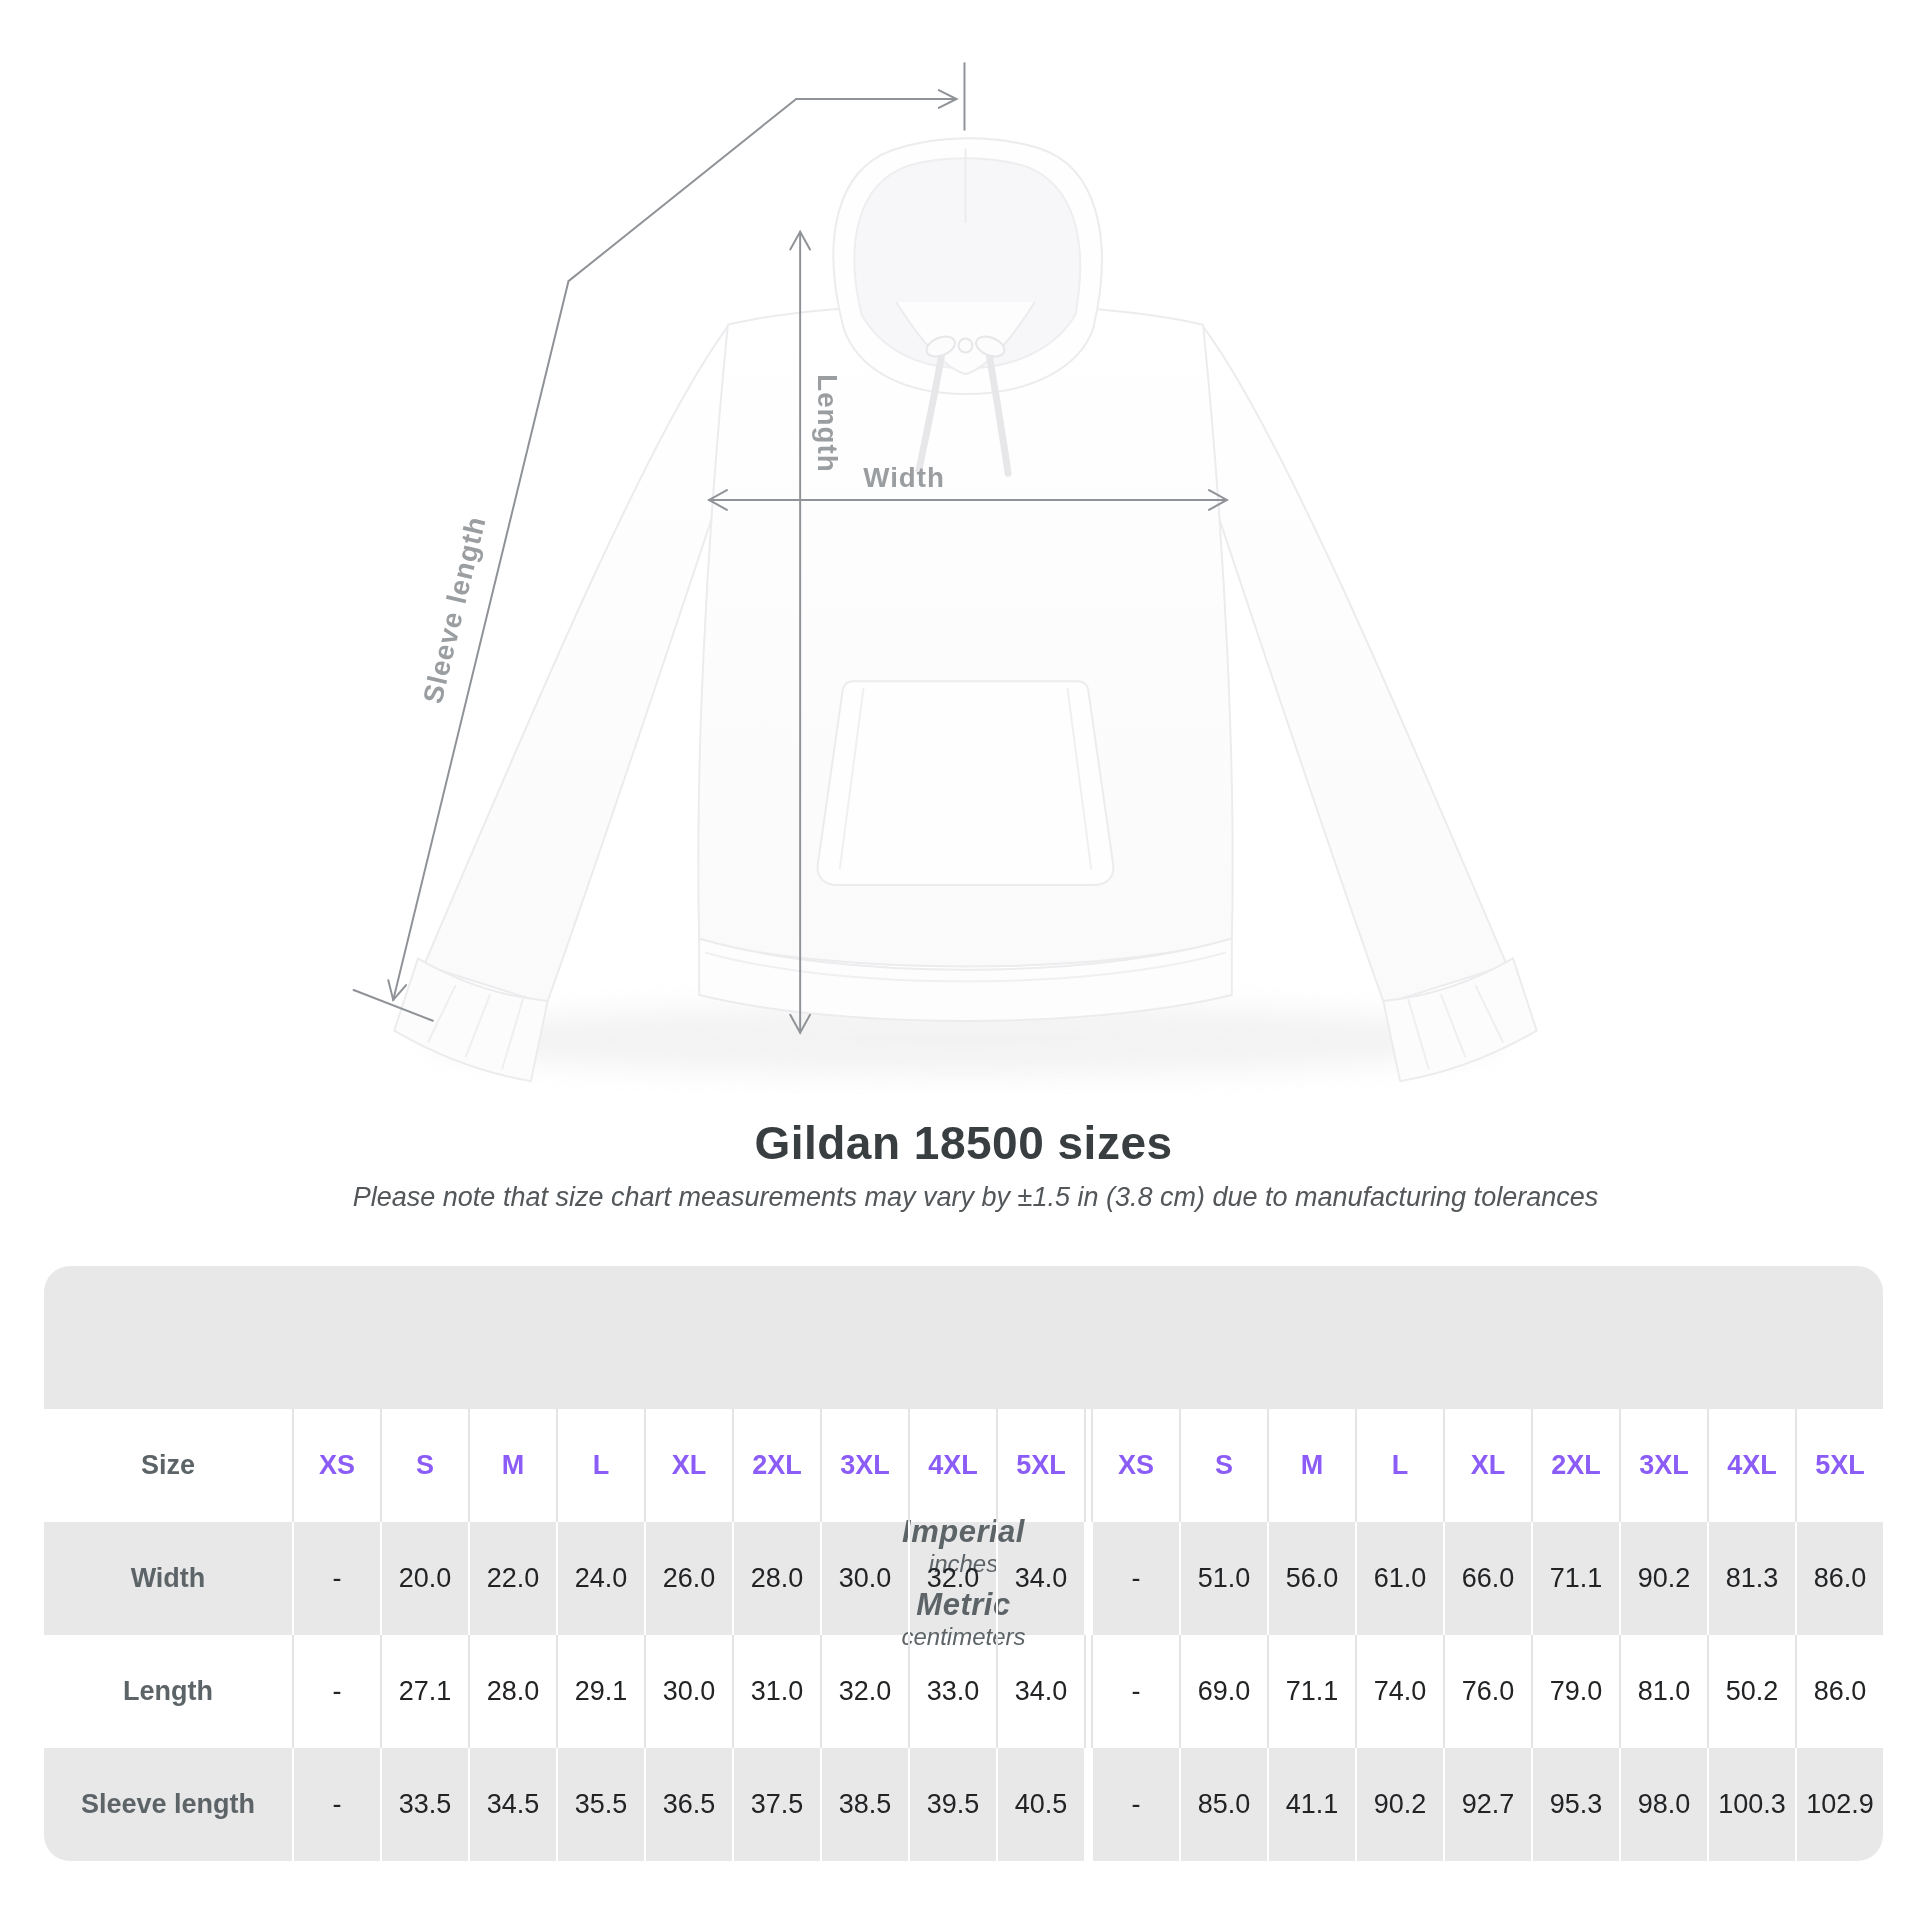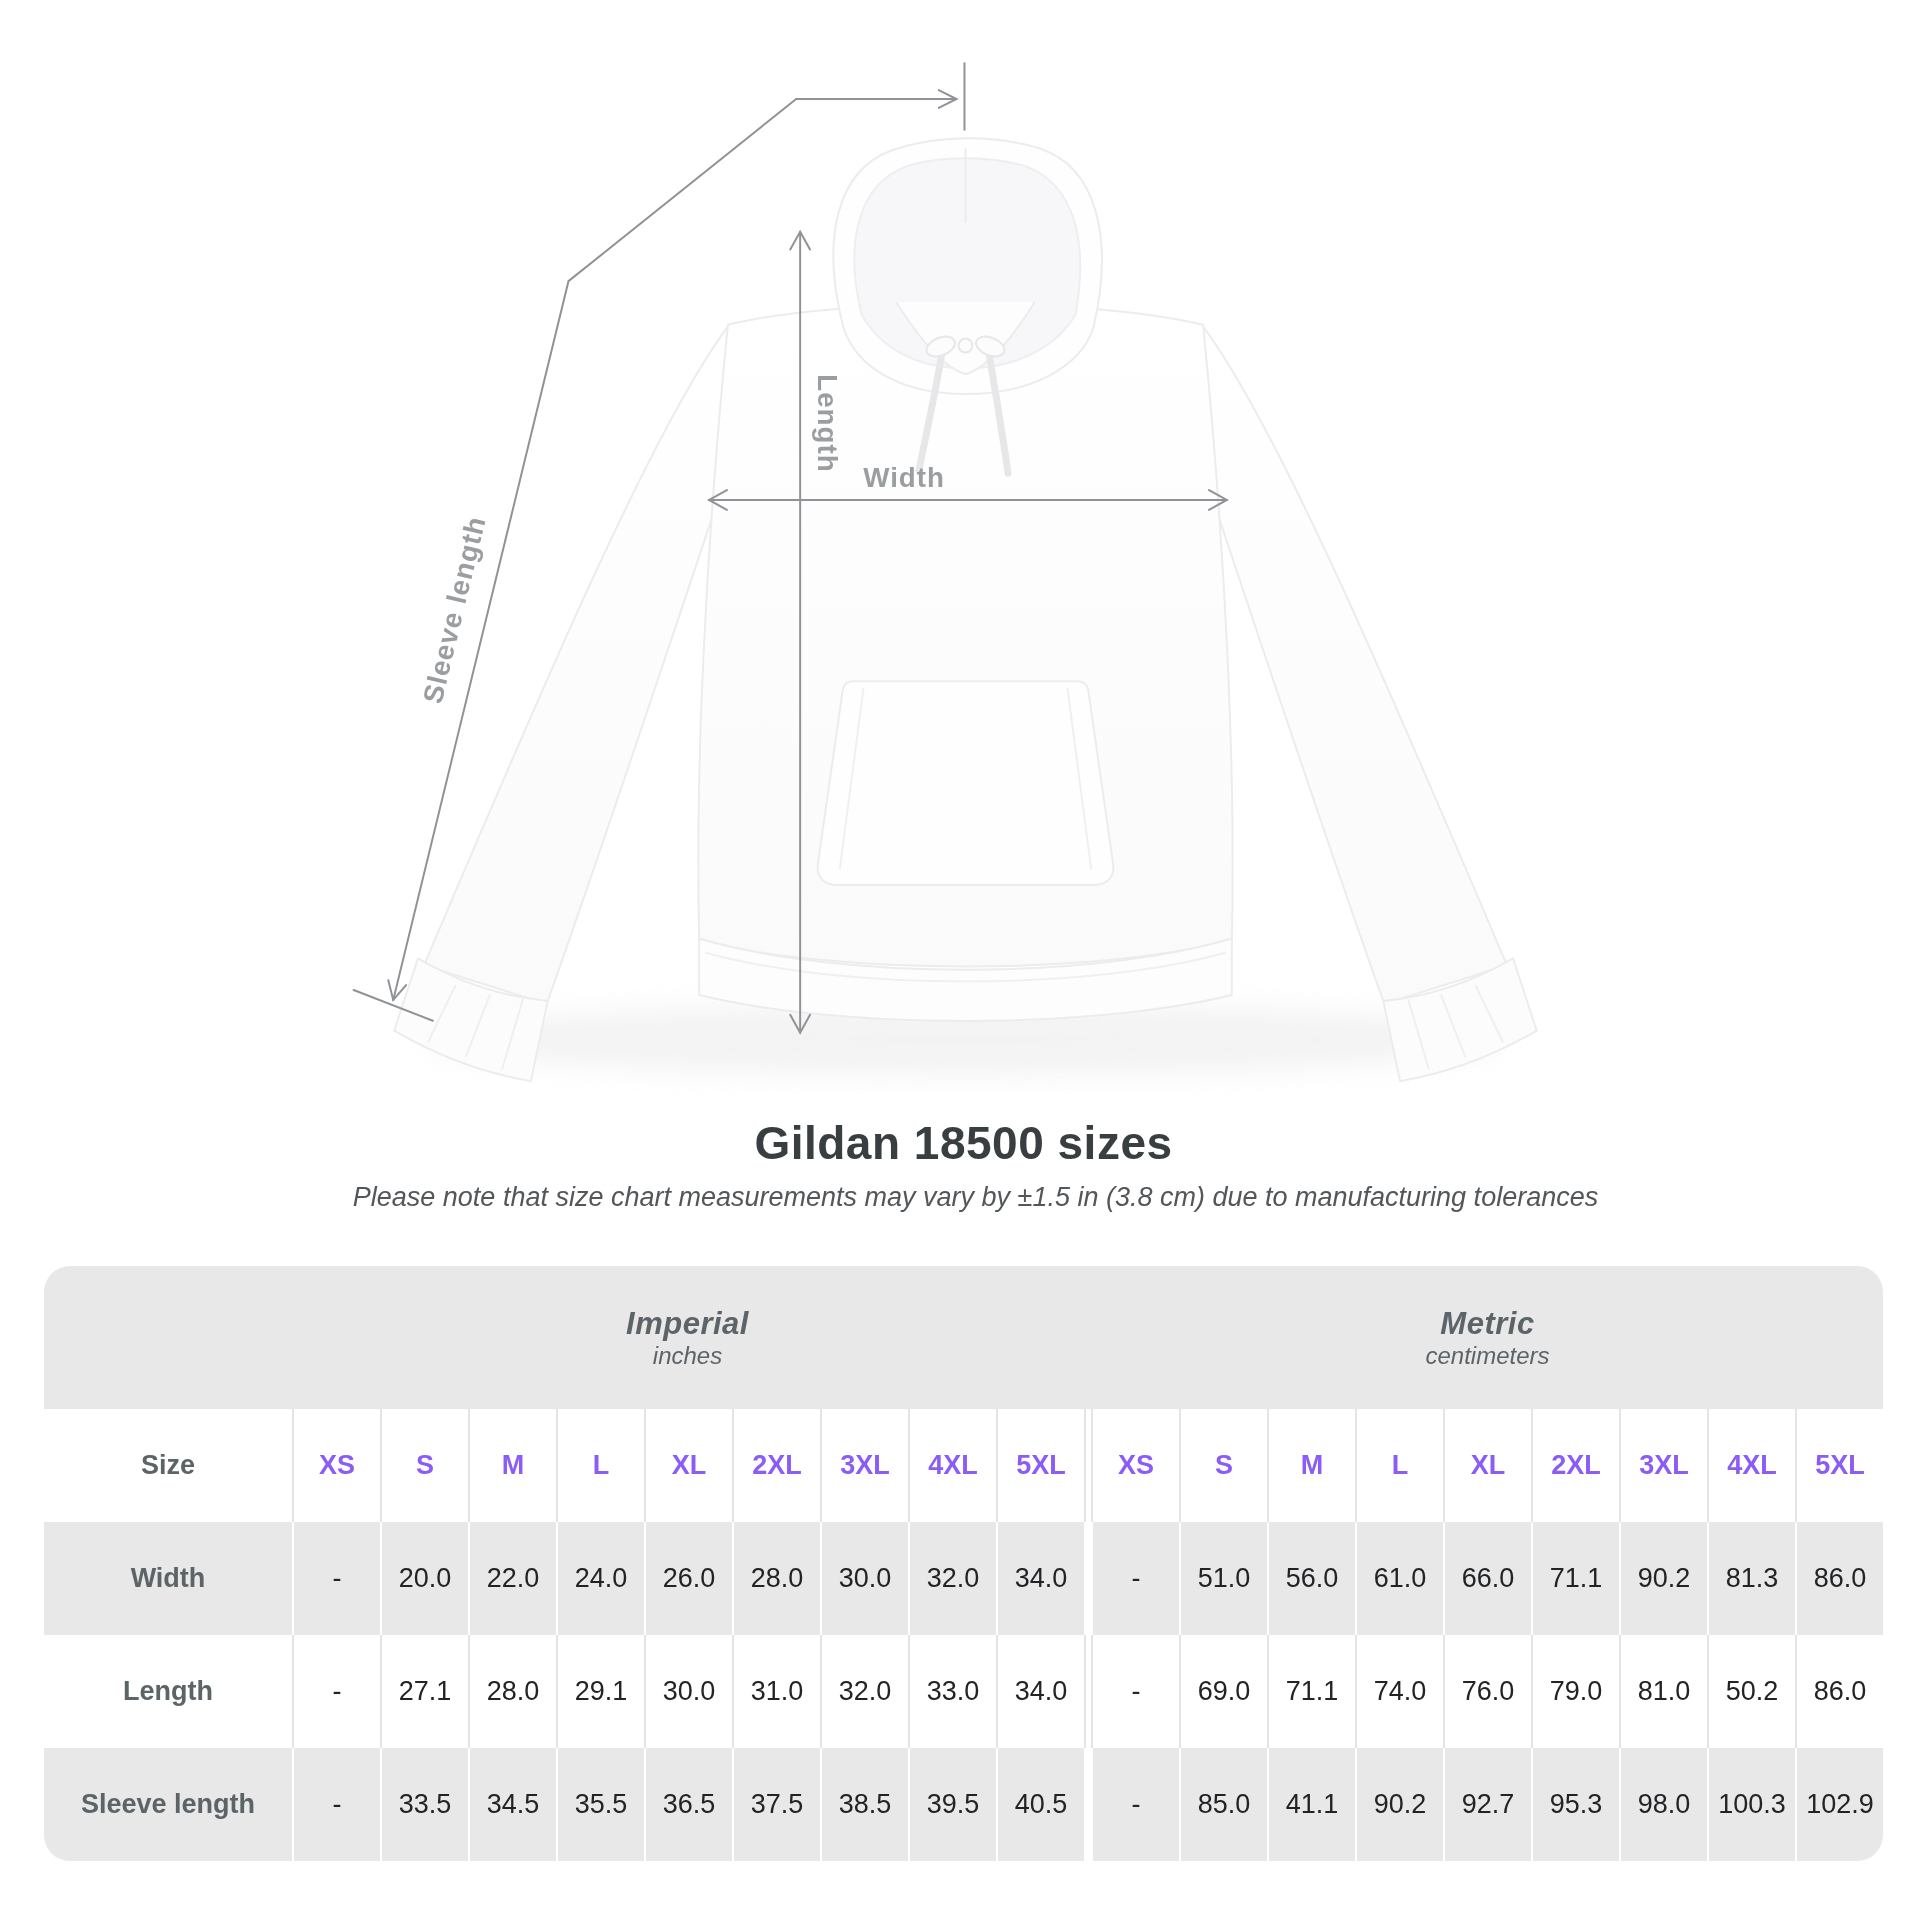--- a/index.html
+++ b/index.html
@@ -20,21 +20,21 @@
   }
   .page-subtitle{
     margin:12px 0 0 0;text-align:center;font-style:italic;
     font-size:27px;color:#53575a;padding-left:24px;
   }
   .size-table{
     margin:53px 44px 0 44px;width:1839px;box-sizing:border-box;
     border-radius:26px;overflow:hidden;background:#ffffff;
   }
   .tr{display:flex;height:113px;align-items:stretch;}
-  .tr.group{height:143px;background:#e8e8e9;}
+  .tr.group{height:143px;background:#e8e8e9;flex-direction:column;}
   .tr.w{--sep:#e4e4e6;background:#ffffff;}
   .tr.g2{--sep:#ffffff;background:#e8e8e9;}
   .c-label{width:248px;flex:0 0 248px;display:flex;align-items:center;justify-content:center;
     font-weight:bold;font-size:27px;color:#5d6468;box-sizing:border-box;}
   .c{flex:1 1 0;display:flex;align-items:center;justify-content:center;
     font-size:27px;color:#212325;border-left:2px solid var(--sep);box-sizing:border-box;}
   .c.nb{border-left:none;}
   .tr.hdr .c{font-weight:bold;color:#8b5cf6;font-size:27px;}
   .c-div{width:9px;flex:0 0 9px;background:#ffffff;
     border-left:2px solid var(--sep);border-right:2px solid var(--sep);box-sizing:border-box;}

